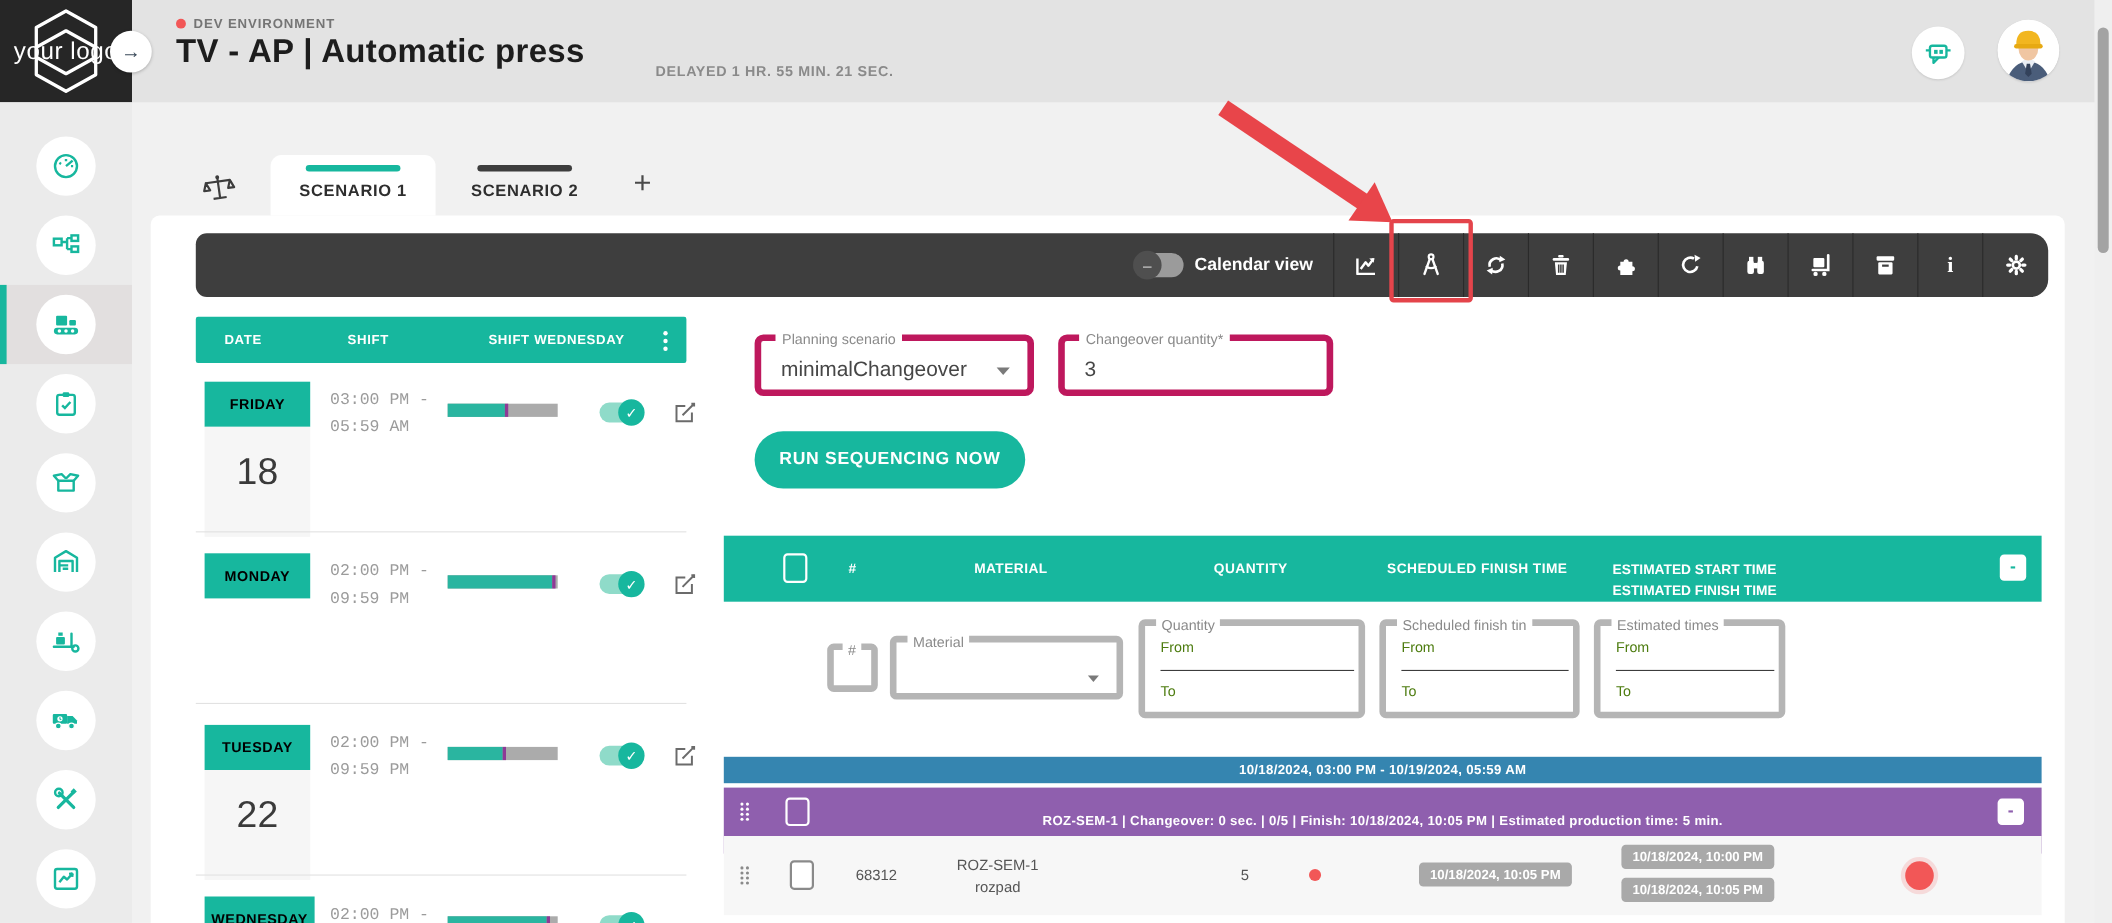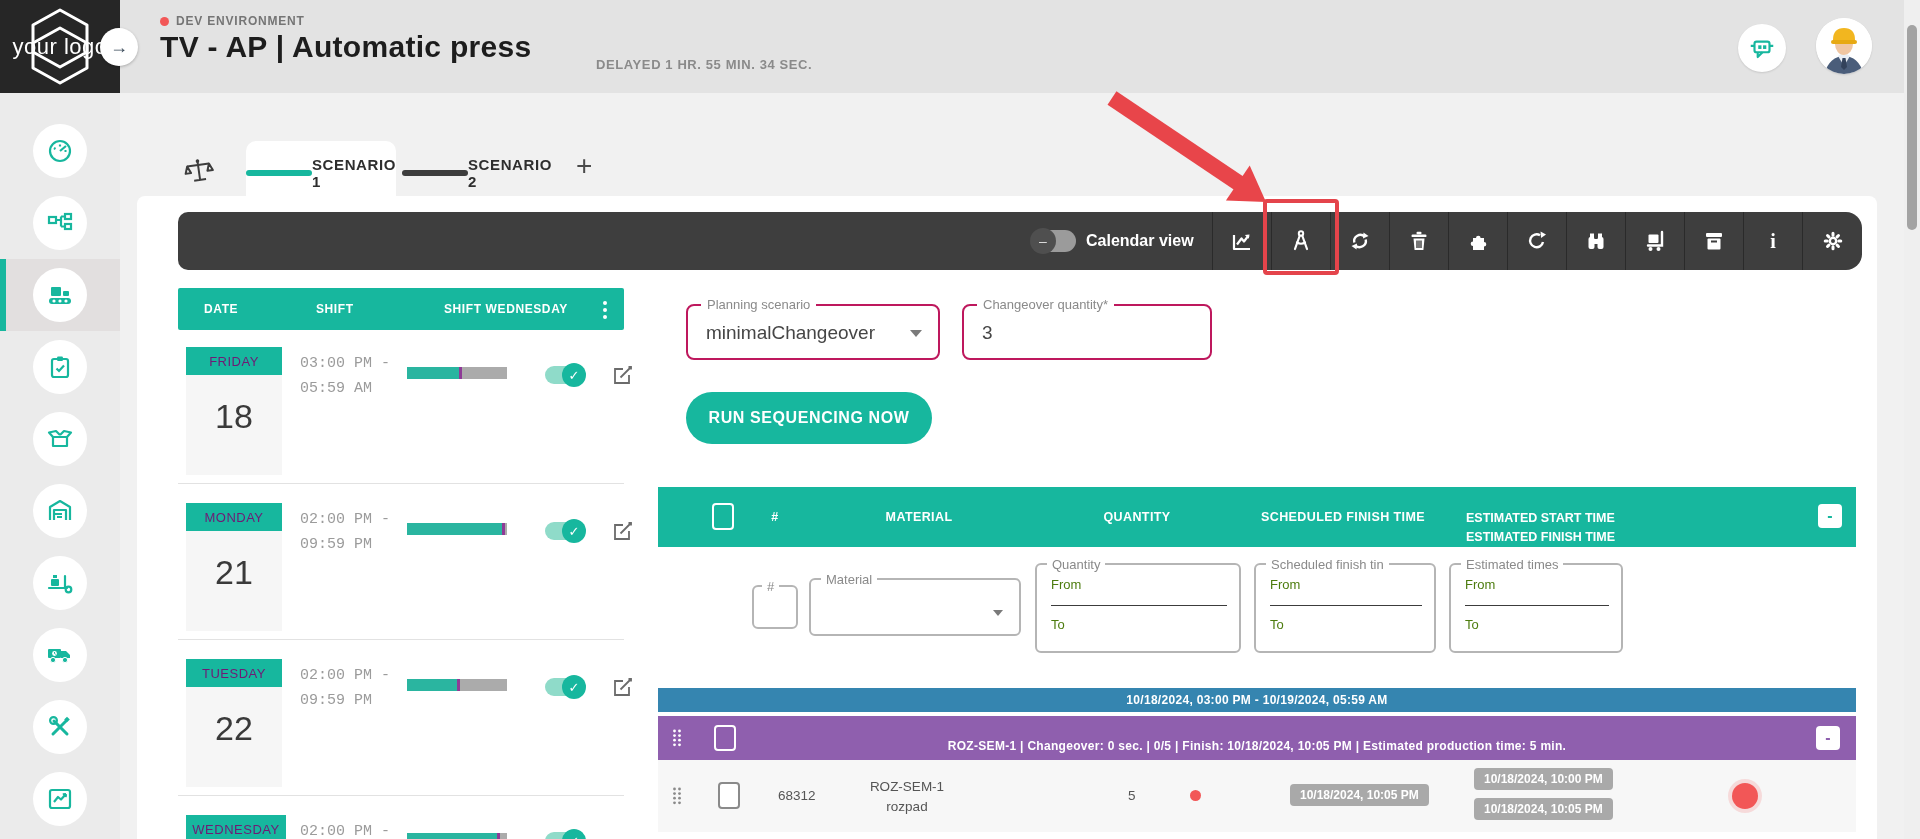--- a/index.html
+++ b/index.html
@@ -30,21 +30,21 @@
 
   
   .sidebar { left:0; top:93px; width:120px; height:746px; background:#ebebeb; }
   .nav-item { position:relative; width:120px; height:72px; display:flex; align-items:center; justify-content:center; cursor:pointer; }
   .nav-item.active { background:#e2dfdf; }
   .nav-item.active::before { content:""; position:absolute; left:0; top:0; width:6px; height:72px; background:#17b79e; }
   .nav-circle { width:54px; height:54px; border-radius:50%; background:#fff; display:flex; align-items:center; justify-content:center; }
 
   
   .scale-icon { left:183px; top:156px; width:32px; height:32px; transform:rotate(-8deg); }
-  .tab { height:55px; top:141px; display:flex; align-items:center; cursor:pointer; }
+  .tab { height:55px; top:141px; display:flex; flex-direction:column; align-items:center; cursor:pointer; }
   .tab .bar { width:86px; height:6px; border-radius:3px; margin-top:9px; }
   .tab .lbl { margin-top:9px; font-size:15px; font-weight:bold; letter-spacing:.6px; color:#2e2e2e; }
   .tab1 { left:246px; width:150px; background:#fff; border-radius:10px 10px 0 0; }
   .tab1 .bar { background:#17b79e; }
   .tab2 { left:402px; width:150px; }
   .tab2 .bar { background:#3d3d3d; }
   .tab-add { left:576px; top:150px; font-size:28px; color:#4a4a4a; cursor:pointer; }
 
   
   .panel { left:137px; top:196px; width:1740px; height:643px; background:#fff; border-radius:8px 8px 0 0; }
@@ -61,35 +61,35 @@
 
   
   .anno-box { left:1263px; top:199px; width:76px; height:76px; border:4px solid #e4444b; border-radius:4px; z-index:50; }
   .anno-arrow { left:1094px; top:84px; width:200px; height:140px; z-index:51; pointer-events:none; }
 
   
   .date-header { left:178px; top:288px; width:446px; height:42px; background:#17b79e; border-radius:2px; color:#fff; z-index:4; }
   .dh-lbl { position:absolute; top:14px; font-size:12px; font-weight:bold; letter-spacing:.6px; }
   .kebab { position:absolute; left:424px; top:10px; width:6px; cursor:pointer; }
   .kebab i { display:block; width:4px; height:4px; border-radius:50%; background:#fff; margin:3px auto; }
-  .day-card-band { width:96px; height:28px; background:#17b79e; display:flex; align-items:center; justify-content:center;
-                   color:#701a75; font-size:13px; font-weight:normal; letter-spacing:.5px; }
+  .day-card-band { width:96px; height:41px; background:#17b79e; display:flex; align-items:center; justify-content:center;
+                   color:#000000; font-size:13px; font-weight:bold; letter-spacing:.5px; }
   .day-card-body { width:96px; height:100px; background:#f6f6f6; display:flex; justify-content:center; }
   .day-num { margin-top:22px; font-size:34px; color:#3a3a3a; }
   .shift-txt { font-size:15px; color:#9b9b9b; line-height:25px;font-family:Liberation Mono, monospace; }
   .wl-bar { width:100px; height:12px; background:#ababab; display:flex; }
   .wl-teal { height:12px; background:#2ab5a0; }
   .wl-purple { width:3px; height:12px; background:#8e3a96; }
   .row-sep { left:178px; width:446px; height:1px; background:#e2e2e2; }
   .mini-toggle { width:38px; height:18px; border-radius:9px; background:#8fdbc9; cursor:pointer; }
   .mini-knob { position:absolute; right:-3px; top:-3px; width:24px; height:24px; border-radius:50%; background:#17b79e;
                color:#fff; font-size:13px; display:flex; align-items:center; justify-content:center; }
 
   
-  .fieldbox { border:2px solid #be185d; border-radius:8px; background:#fff; }
+  .fieldbox { border:6px solid #be185d; border-radius:8px; background:#fff; }
   .fieldlegend { position:absolute; top:-9px; left:13px; background:#fff; padding:0 6px; font-size:13px; color:#8a8a8a; }
   .fieldvalue { position:absolute; left:18px; top:16px; font-size:19px; color:#464646; }
   .caret { position:absolute; right:16px; top:24px; width:0; height:0; border-left:6px solid transparent;
            border-right:6px solid transparent; border-top:7px solid #7a7a7a; }
   .run-btn { left:686px; top:392px; width:246px; height:52px; border-radius:26px; background:#17b79e; border:none;
              color:#fff; font-size:16px; font-weight:bold; letter-spacing:.6px; font-family:inherit; cursor:pointer; }
 
   
   .grid-header { left:658px; top:487px; width:1198px; height:60px; background:#17b79e; color:#fff; z-index:4; }
   .gh-lbl { position:absolute; font-size:12.5px; font-weight:bold; letter-spacing:.4px; transform:translateX(-50%); top:23px; }
@@ -123,21 +123,21 @@
 </div>
 <div class="a collapse-btn">
   <span>→</span>
 </div>
 
 <div class="a env-row">
   <span class="env-dot"></span>
   <span class="env-label">DEV ENVIRONMENT</span>
 </div>
 <div class="a page-title">TV - AP | Automatic press</div>
-<div class="a delayed">DELAYED 1 HR. 55 MIN. 34 SEC.</div>
+<div class="a delayed">DELAYED 1 HR. 55 MIN. 21 SEC.</div>
 
 <div class="a hdr-circle" style="left:1738px;top:24px;width:48px;height:48px;">
   <svg width="30" height="30" viewBox="0 0 28 28">
     <g fill="none" stroke="#17b79e" stroke-width="2" stroke-linejoin="round">
       <rect x="7" y="8" width="14" height="10" rx="2"></rect>
       <path d="M3.5 12 H7 M21 12 H24.5 M10 18 V22.5 L14.5 18"></path>
     </g>
     <rect x="10.5" y="11.5" width="3" height="3.4" fill="#17b79e"></rect>
     <rect x="15" y="11.5" width="3" height="3.4" fill="#17b79e"></rect>
   </svg>
@@ -432,23 +432,20 @@
   <g fill="none" stroke="#6b6b6b" stroke-width="1.8">
       <path d="M17 11 V19 H3 V5 H11"></path>
       <path d="M8.5 13.5 L19 3"></path>
       <path d="M16.5 3 H19 V5.5"></path>
     </g>
 </svg>
 <div class="a row-sep" style="top:483px;"></div>
 
 <div class="a" style="left:186px;top:503px;text-align:center;">
   <div class="day-card-band">MONDAY</div>
-  <div class="day-card-body">
-      <span class="day-num">21</span>
-    </div>
 </div>
 <div class="a shift-txt" style="left:300px;top:507px;">
   <div>02:00 PM -</div>
     <div>09:59 PM</div>
 </div>
 <div class="a wl-bar" style="left:407px;top:523px;">
   <span class="wl-teal" style="width: 95%;"></span>
     <span class="wl-purple"></span>
 </div>
 <div class="a mini-toggle" style="left:545px;top:522px;">

